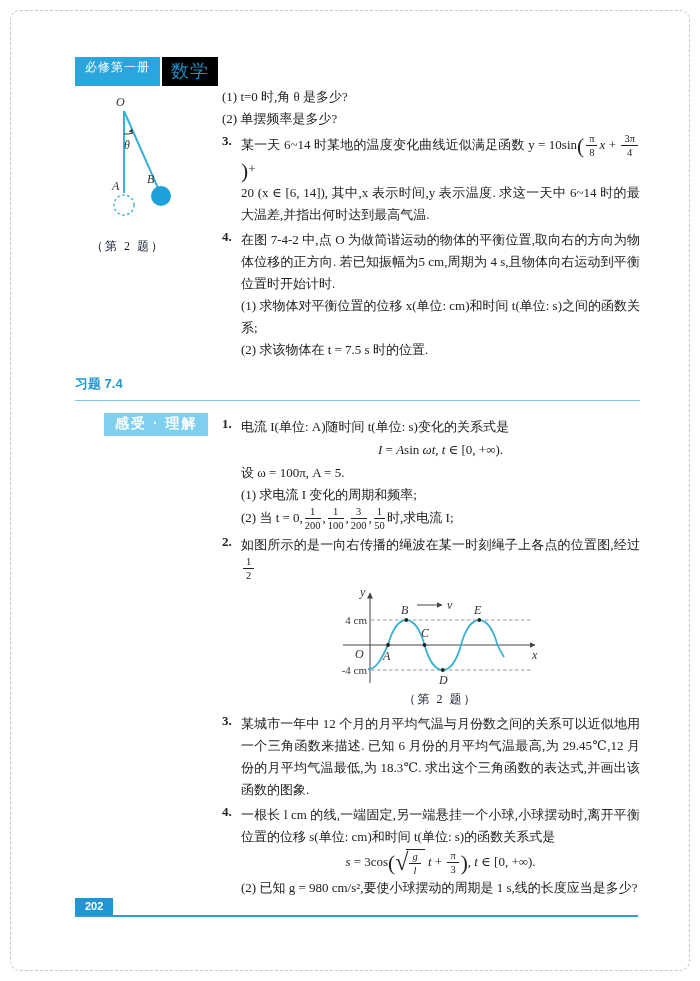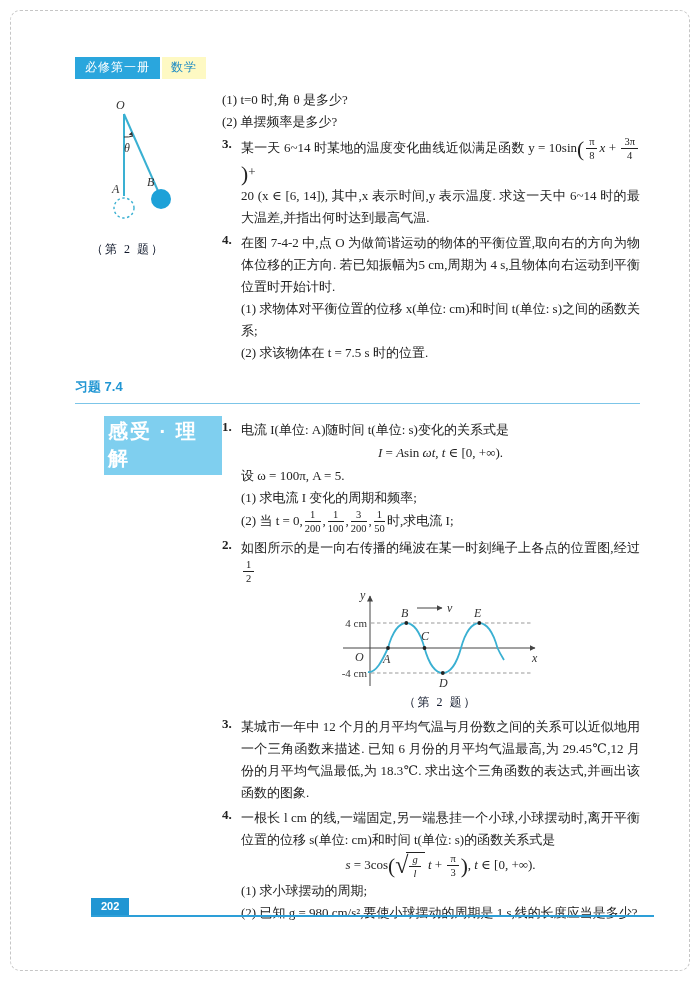--- a/index.html
+++ b/index.html
@@ -8,23 +8,23 @@
     font-family:"Liberation Serif","DejaVu Serif",serif;
     color:#222; font-size:13px;
   }
   .border-frame {
     position:absolute; inset:10px;
     border:1px dashed #c6c6c6; border-radius:10px;
   }
   .content { position:absolute; left:75px; right:60px; top:57px; }
 
   
-  .hdr { display:flex; gap:2px; margin-bottom:10px; }
+  .hdr { display:flex; gap:2px; margin-bottom:0; }
   .hdr .series { background:#2aa6dd; color:#fff; font-size:12px; padding:2px 10px 3px; letter-spacing:1px; }
-  .hdr .subject { background:#fef9c3; color:#1f8cc4; font-size:12px; padding:2px 9px 3px; letter-spacing:1px; }
+  .hdr .subject { background:#000000; color:#1f8cc4; font-size:18px; padding:2px 9px 3px; letter-spacing:1px; }
 
   .top-row { display:flex; }
   .left-col { width:147px; flex:none; }
   .right-col { flex:1; }
 
   .fig-caption { color:#0f172a; font-size:12px; letter-spacing:2px; }
 
   .pend-wrap { margin-left:16px; width:130px; }
   .pend-wrap .fig-caption { margin-top:-2px; }
 
@@ -33,42 +33,42 @@
   .prob .num { width:19px; flex:none; font-weight:bold; }
   .prob .body { flex:1; }
 
   .section-title { color:#2196d3; font-weight:bold; font-size:13px; margin:14px 0 0 0; font-family:"Liberation Sans","DejaVu Sans",sans-serif; }
   .rule { border:none; border-top:1px solid #7cc5e8; margin:7px 0 12px 0; }
 
   .ex-row { display:flex; }
   .badge-col { width:147px; flex:none; }
   .understand-badge {
     display:inline-block; margin-left:29px; background:#7fcfef; color:#fff;
-    font-size:20px; font-weight:bold; letter-spacing:2px; padding:2px 4px 3px;
+    font-size:14px; font-weight:bold; letter-spacing:2px; padding:2px 11px 3px;
     font-family:"Liberation Sans","DejaVu Sans",sans-serif;
   }
   .problems { flex:1; }
 
   .center { text-align:center; line-height:22px; margin:1px 0; }
   .it { font-style:italic; }
 
   .frac { display:inline-block; vertical-align:-0.7em; text-align:center; font-size:10.5px; line-height:1.05; margin:0 2px; }
   .frac .fnum { display:block; padding:0 3px 1px; border-bottom:1px solid #222; }
   .frac .fden { display:block; padding-top:1px; }
 
   .bigp { font-size:165%; vertical-align:-0.22em; font-weight:normal; }
 
   .sqrt { display:inline-flex; align-items:center; vertical-align:middle; }
   .sqrt .rad { font-size:24px; line-height:1; font-weight:normal; }
   .sqrt .under { border-top:1.3px solid #222; padding:1px 2px 0 1px; margin-left:-2px; }
 
   .wave-wrap { width:230px; margin:4px auto 2px; text-align:center; }
 
   .footer {
-    position:absolute; left:91px; width:563px; bottom:64px;
+    position:absolute; left:75px; width:563px; bottom:64px;
     border-bottom:2px solid #2d9fd8; display:flex; align-items:flex-end;
   }
   .pagenum {
     background:#2196d3; color:#fff; font-size:11px; font-weight:bold;
     padding:2px 10px 3px; font-family:"Liberation Sans","DejaVu Sans",sans-serif;
   }
 
   svg text { font-family:"Liberation Serif","DejaVu Serif",serif; }
   .svg-var { font-style:italic; font-size:12px; fill:#333; }
   .svg-small { font-size:11px; fill:#333; }
@@ -212,21 +212,20 @@
       <div class="prob">
         <span class="num">4.</span>
         <div class="body">
           <div class="line">一根长 l cm 的线,一端固定,另一端悬挂一个小球,小球摆动时,离开平衡位置的位移 s(单位: cm)和时间 t(单位: s)的函数关系式是</div>
           <div class="center">
             <span class="it">s</span><span> = 3cos</span><span class="bigp">(</span><span class="sqrt">
                 <span class="rad">√</span>
                 <span class="under"><span class="frac"><span class="fnum it">g</span><span class="fden it">l</span></span></span>
               </span>&nbsp;<span class="it">t</span><span> + </span><span class="frac"><span class="fnum">π</span><span class="fden">3</span></span><span class="bigp">)</span><span>, </span><span class="it">t</span><span> ∈ [0, +∞).</span>
           </div>
-          <div class="line">(1) 求小球摆动的周期;</div>
           <div class="line">(2) 已知 g = 980 cm/s²,要使小球摆动的周期是 1 s,线的长度应当是多少?</div>
 
         </div>
       </div>
 
     </div>
   </div>
 </div>
 
 <div class="footer">

